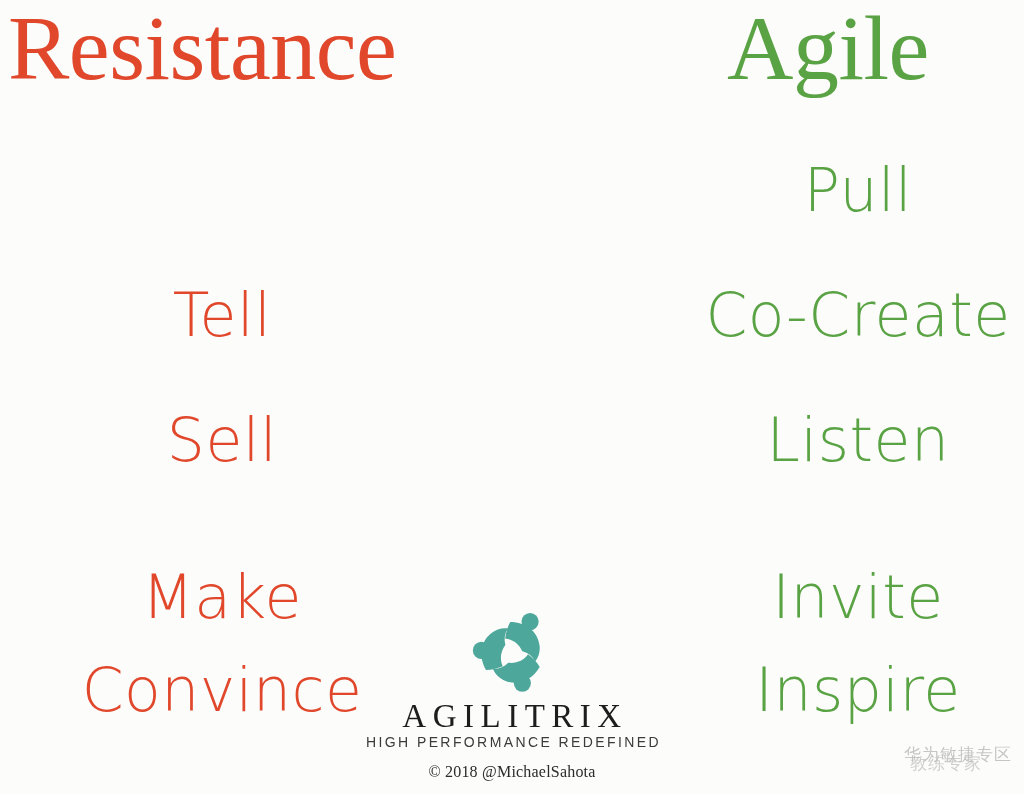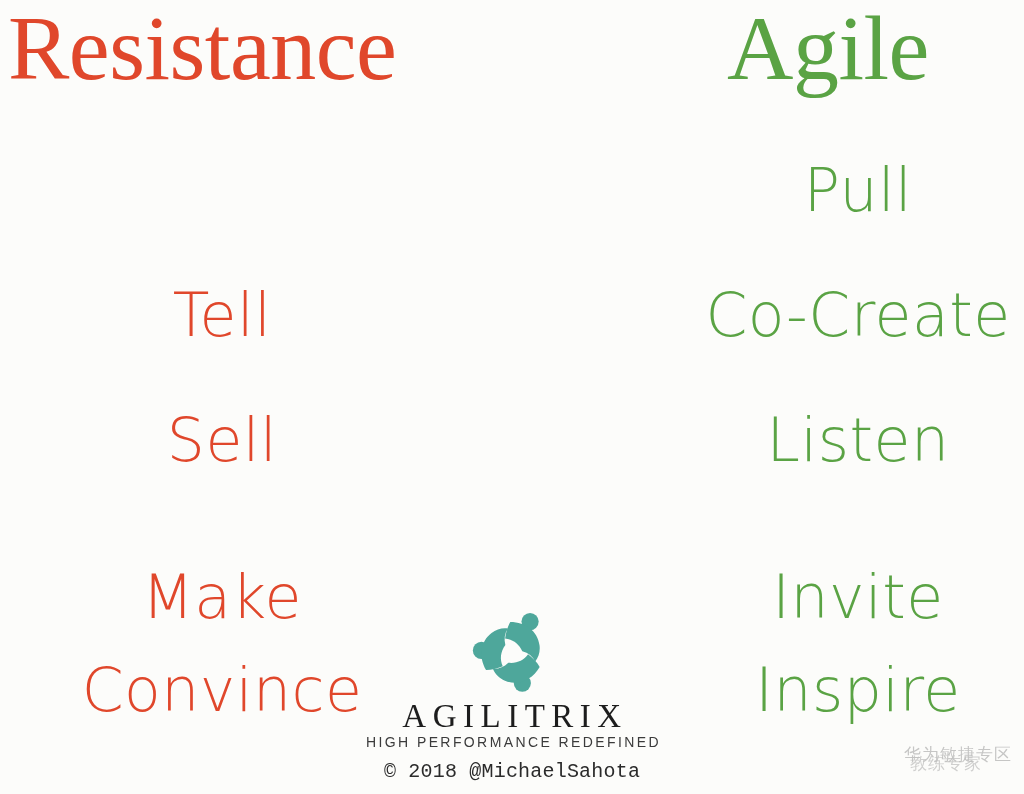--- a/index.html
+++ b/index.html
@@ -131,22 +131,22 @@
     font-size:14px;
     font-weight:400;
     letter-spacing:2.4px;
     color:#3b3b3b;
     line-height:14px;
     padding-left:3px;
   }
 
   .copyright {
     margin-top:11px;
-    font-family:Liberation Mono, monospace;
-    font-size:20px;
+    font-family:Liberation Serif, serif;
+    font-size:16px;
     font-weight:400;
     color:#2b2b2b;
     letter-spacing:0.2px;
     line-height:24px;
   }
 
   
   .watermark {
     position:absolute;
     right:12px;

